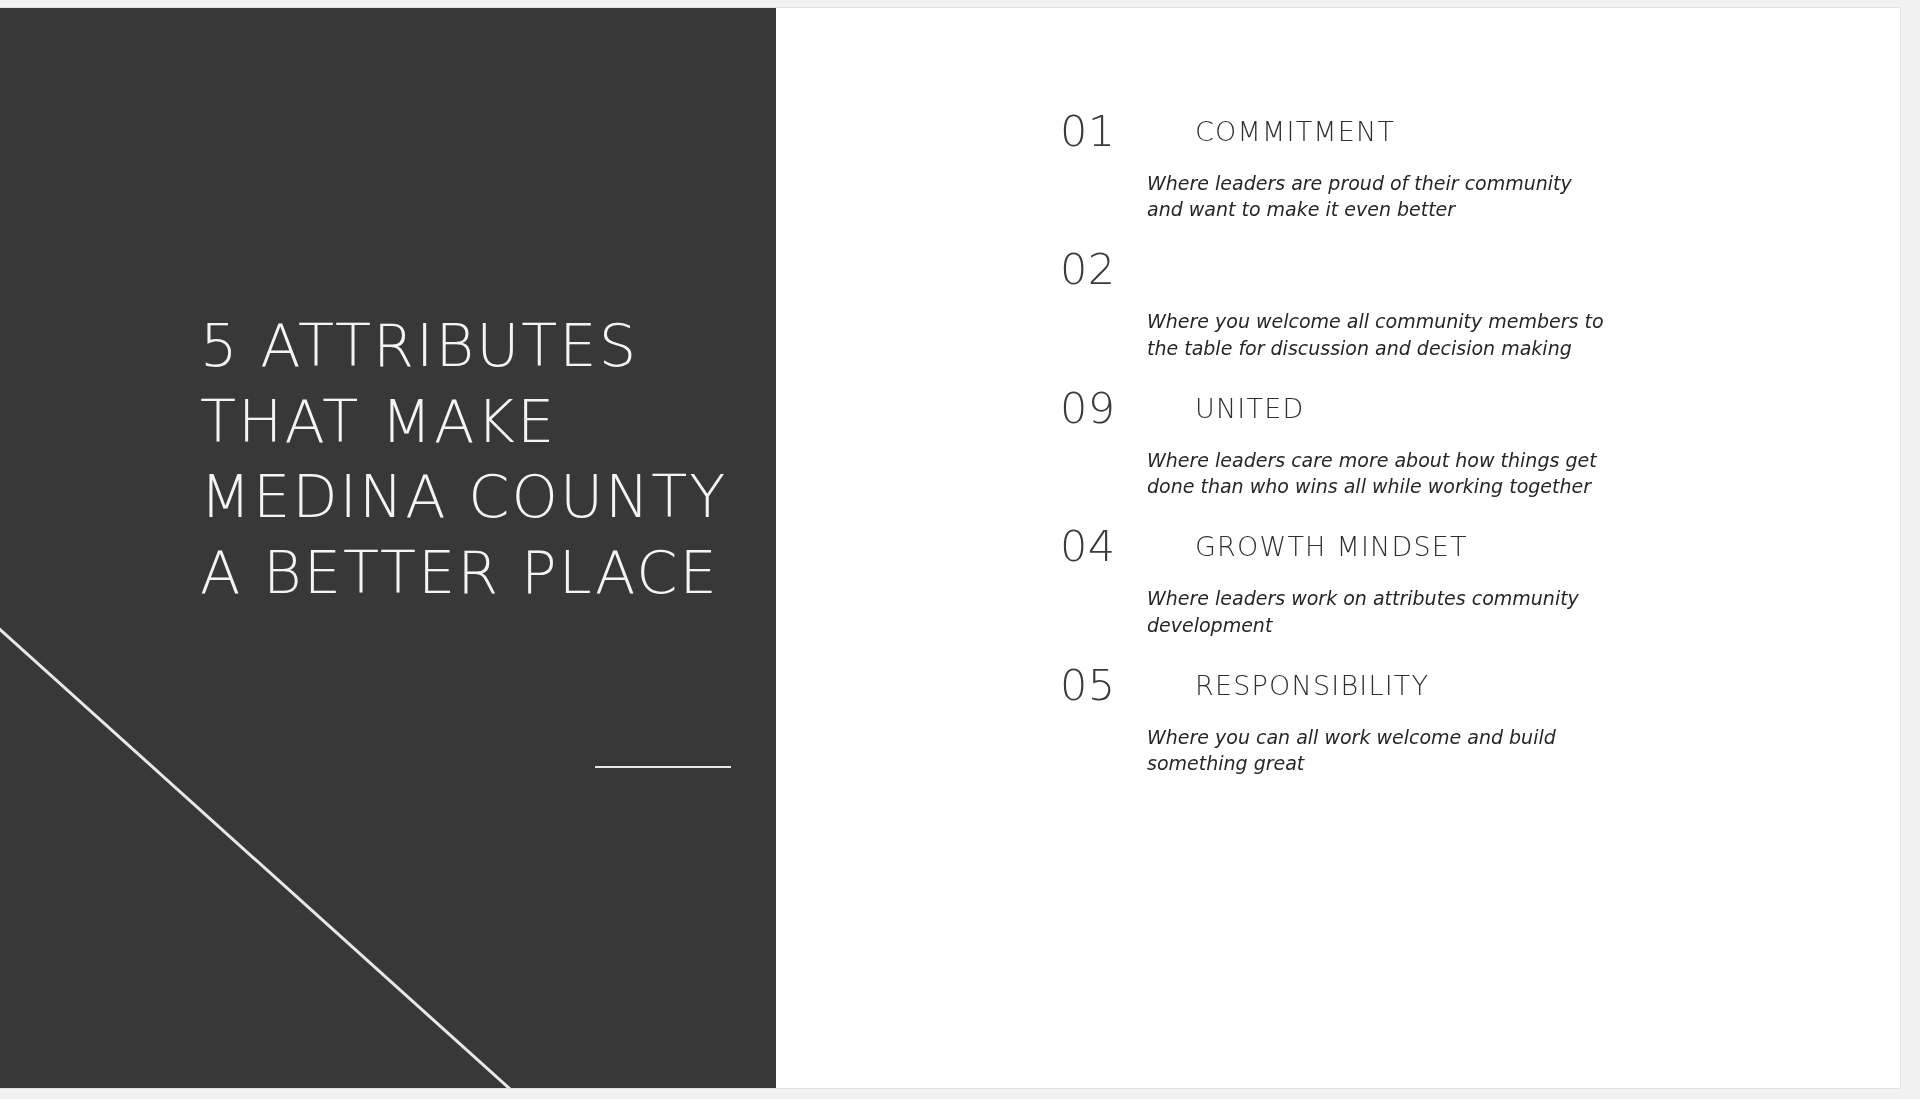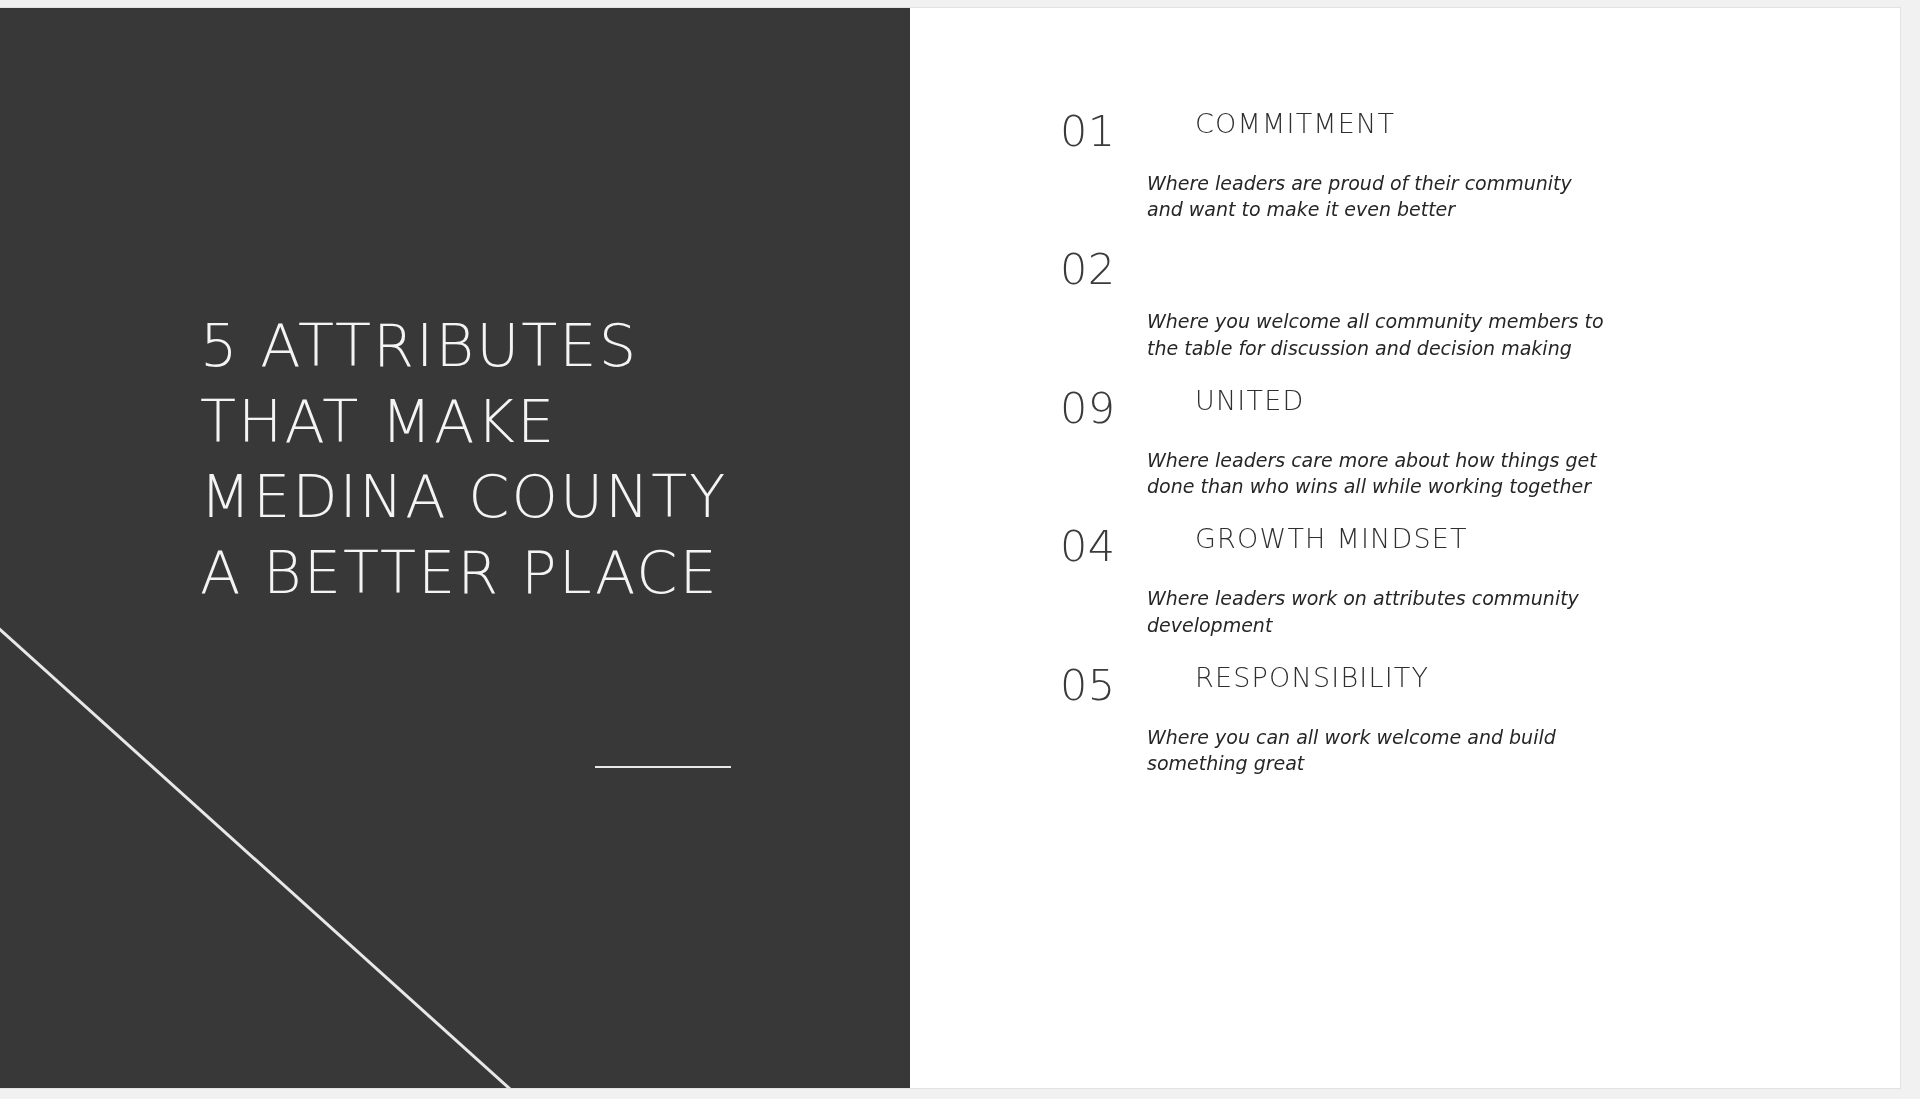--- a/index.html
+++ b/index.html
@@ -28,21 +28,21 @@
     height: 1080px;
     background: #ffffff;
     box-shadow: 0 0 0 1px #e2e2e2;
   }
 
   
   .dark-panel {
     position: absolute;
     left: 0px;
     top: 8px;
-    width: 910px;
+    width: 776px;
     height: 1080px;
     background: #383838;
     overflow: hidden;
   }
 
   .diag-line {
     position: absolute;
     left: 0;
     top: 0;
     width: 910px;
@@ -86,21 +86,21 @@
     width: 760px;
   }
 
   .list-item {
     position: relative;
     margin-bottom: 22px;
   }
 
   .item-head {
     display: flex;
-    align-items: flex-start;
+    align-items: center;
   }
 
   .item-num {
     width: 135px;
     flex: 0 0 135px;
     color: #3b3b3b;
     font-family: "DejaVu Sans", sans-serif;
     font-weight: 300;
     font-size: 43px;
     letter-spacing: 0.5px;

